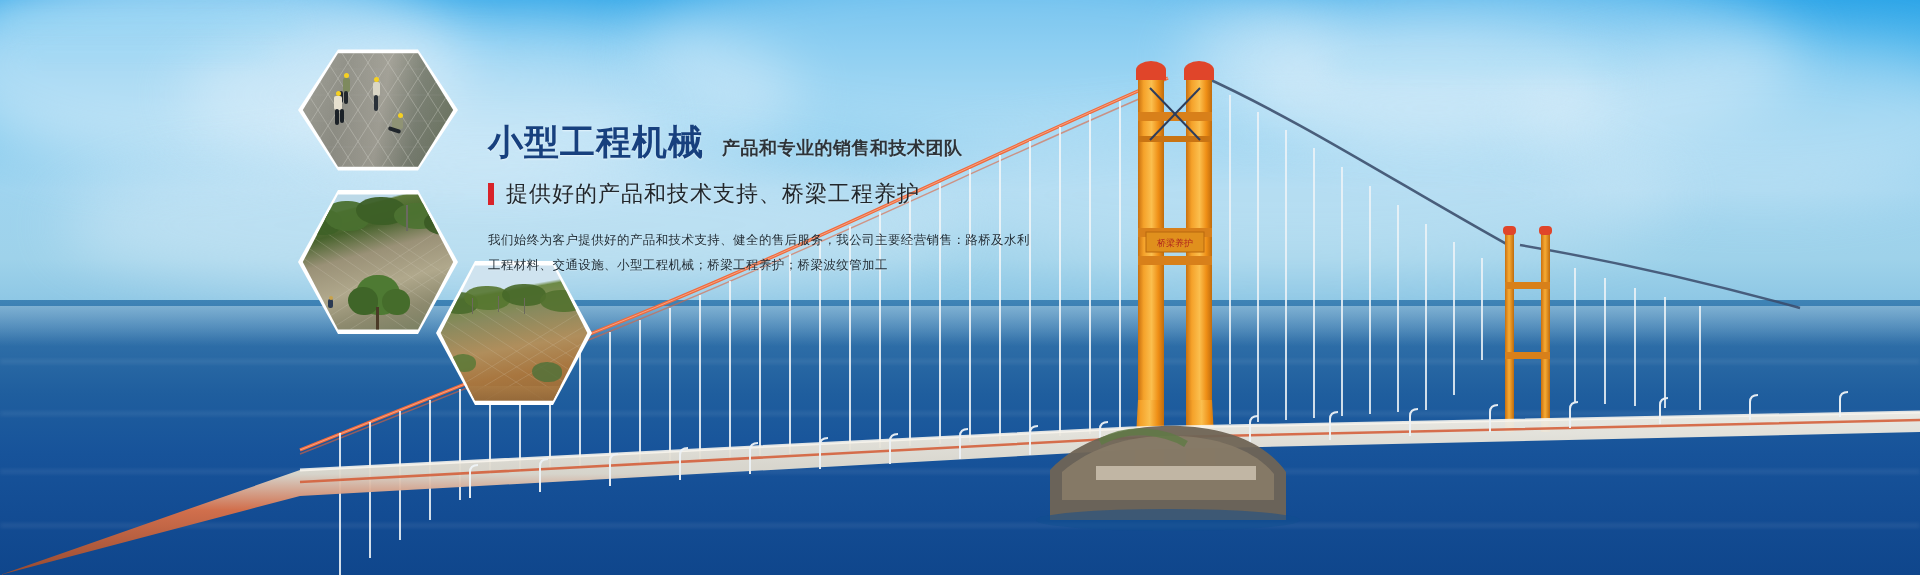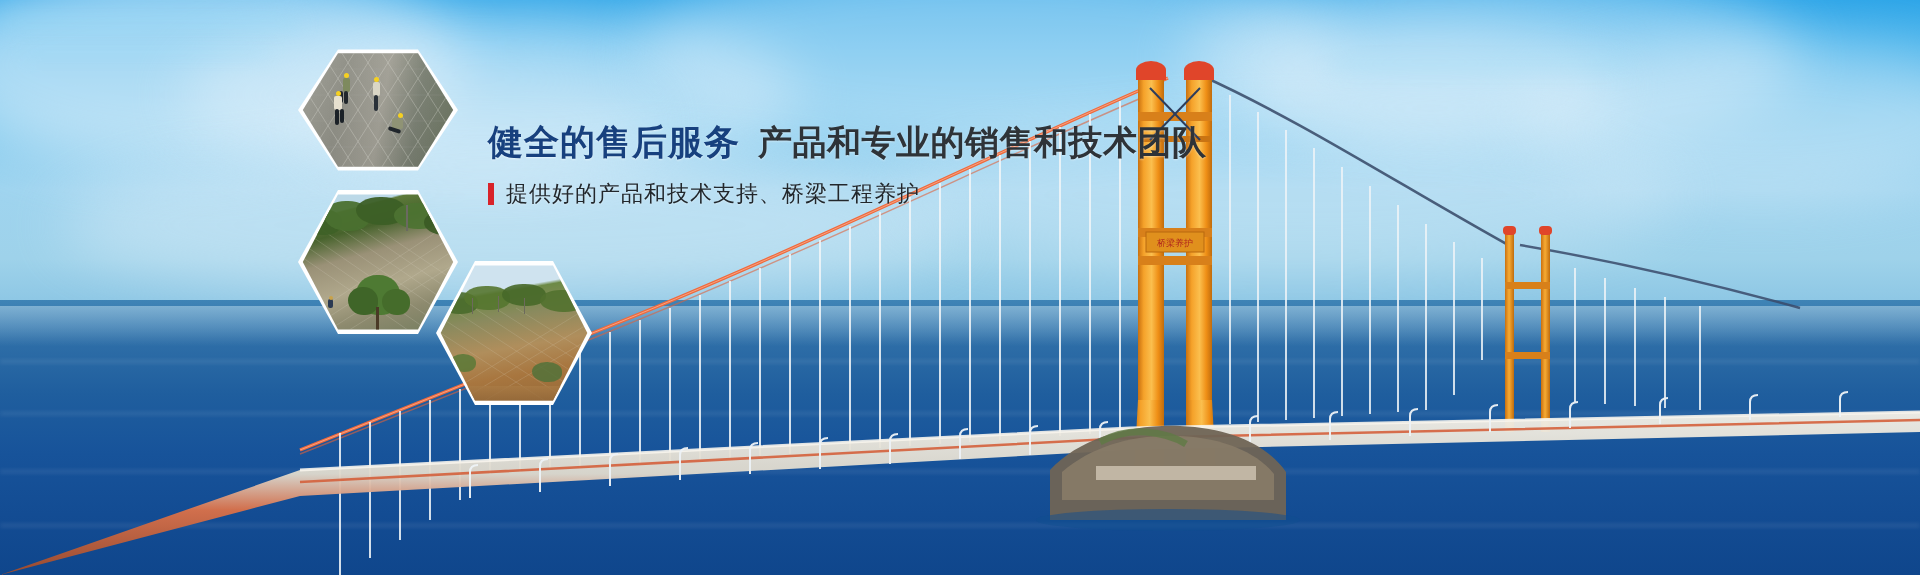--- a/index.html
+++ b/index.html
@@ -102,21 +102,21 @@
 
   
   .copy{position:absolute;left:488px;top:124px;width:560px;}
 
   .headline{white-space:nowrap;line-height:1;}
   .h-main{
     font-size:35px;font-weight:bold;color:#17407e;letter-spacing:1px;
     text-shadow:0 1px 2px rgba(255,255,255,.55);
   }
   .h-sub{
-    font-size:34px;font-weight:bold;color:#2e3338;letter-spacing:.5px;
+    font-size:18px;font-weight:bold;color:#2e3338;letter-spacing:.5px;
     margin-left:18px;text-shadow:0 1px 2px rgba(255,255,255,.40);
   }
 
   .subline{display:flex;align-items:center;margin-top:20px;}
   .redbar{width:6px;height:22px;background:#d8232a;margin-right:12px;flex:0 0 auto;}
   .sub-text{
     font-size:22px;color:#22272c;letter-spacing:1px;white-space:nowrap;
     text-shadow:0 1px 2px rgba(255,255,255,.35);
   }
 
@@ -425,26 +425,28 @@
       <div class="veg" style="left:14px;top:96px;width:26px;height:18px;background:#5a7a38;opacity:.85;"></div>
       <div class="veg" style="left:96px;top:104px;width:30px;height:20px;background:#53733a;opacity:.85;"></div>
 
       <div style="position:absolute;left:0;top:128px;width:156px;height:22px;background:linear-gradient(180deg,#a97b45,#8a6034);opacity:.8;"></div>
     </div>
   </div>
 
   <div class="copy">
 
     <div class="headline">
-      <span class="h-main">健全的售后服务</span><span class="h-sub">产品和专业的销售和技术团队</span>
+      <span class="h-main">小型工程机械</span><span class="h-sub">产品和专业的销售和技术团队</span>
     </div>
 
     <div class="subline">
       <span class="redbar"></span>
       <span class="sub-text">提供好的产品和技术支持、桥梁工程养护</span>
     </div>
 
     <div class="body">
+      <p>我们始终为客户提供好的产品和技术支持、健全的售后服务，我公司主要经营销售：路桥及水利</p>
+      <p>工程材料、交通设施、小型工程机械；桥梁工程养护；桥梁波纹管加工</p>
     </div>
 
   </div>
 
 </div>
 
 </body></html>

